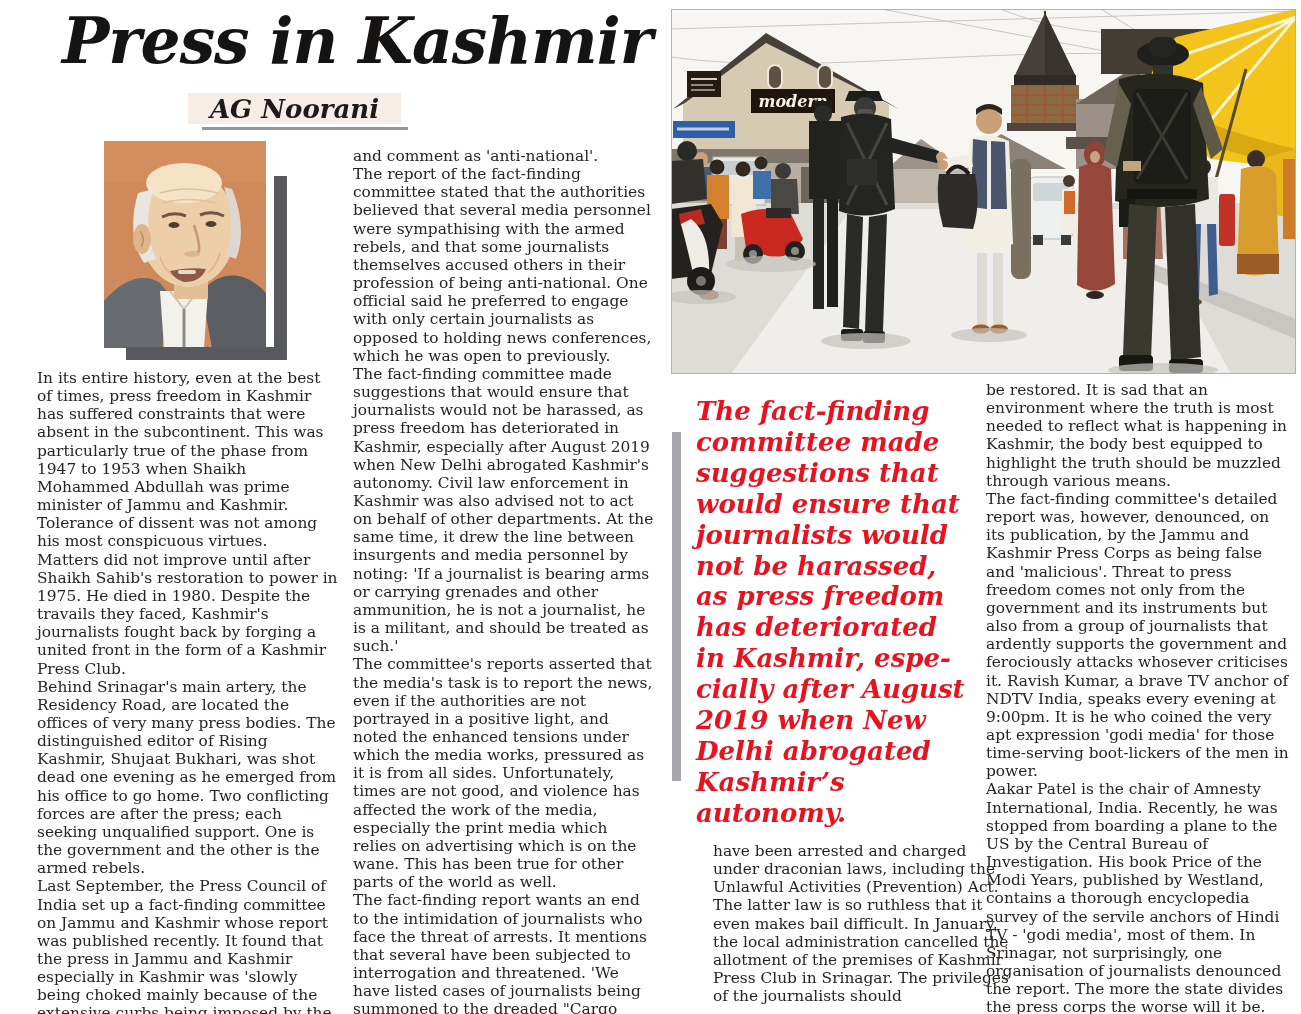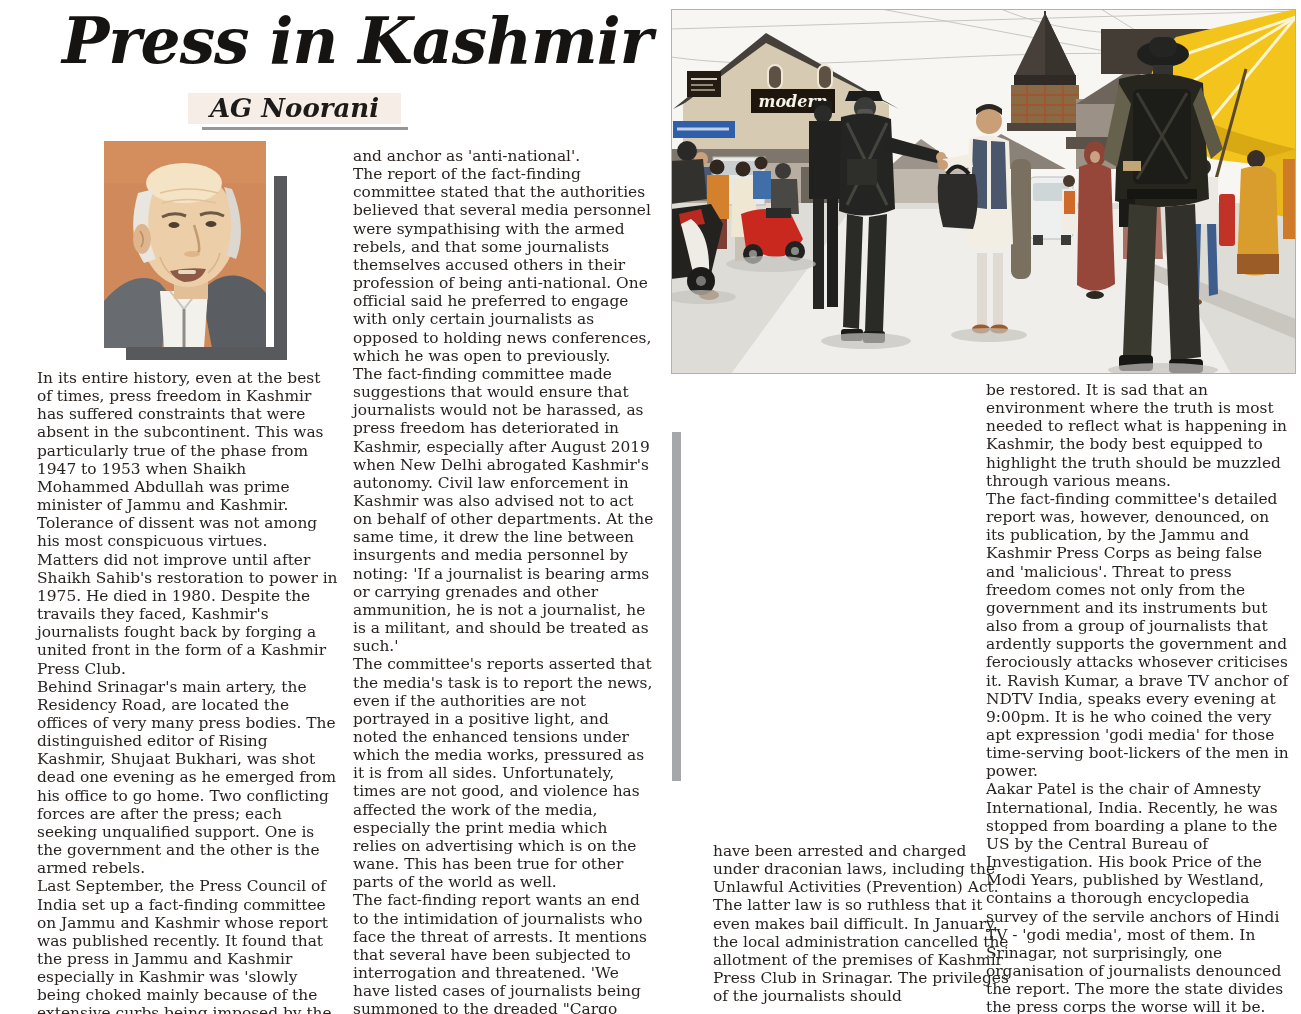--- a/index.html
+++ b/index.html
@@ -7,21 +7,21 @@
     position:relative;width:1301px;height:1014px;background:#ffffff;overflow:hidden;
     font-family:"DejaVu Serif", serif;color:#282320;
   }
   .headline{
     position:absolute;left:62px;top:4px;margin:0;width:610px;
     font-size:63px;font-weight:bold;font-style:italic;letter-spacing:-1px;color:#161413;
     font-family:"DejaVu Serif", serif;white-space:nowrap;
   }
   .byline-box{
     position:absolute;left:188px;top:93px;width:213px;height:31px;background:#f7ede7;
-    display:flex;align-items:flex-start;justify-content:center;
+    display:flex;align-items:center;justify-content:center;
   }
   .byline-text{font-size:26px;font-weight:bold;font-style:italic;color:#1d1b1a;}
   .byline-rule{position:absolute;left:202px;top:127px;width:206px;height:3px;background:#94969a;}
   .portrait-wrap{position:absolute;left:104px;top:141px;width:162px;height:207px;}
   .shadow-v{position:absolute;left:274px;top:176px;width:13px;height:184px;background:#58595c;}
   .shadow-h{position:absolute;left:126px;top:347px;width:161px;height:13px;background:#58595c;}
   .col{position:absolute;font-size:15.4px;line-height:18.15px;text-align:left;}
   .col p{margin:0;}
   .col1{left:37px;top:369px;width:303px;}
   .col2{left:353px;top:147px;width:302px;}
@@ -85,21 +85,21 @@
   <div class="shadow-h"></div>
 
   <div class="col col1">
     <p>In its entire history, even at the best of times, press freedom in Kashmir has suffered constraints that were absent in the subcontinent. This was particularly true of the phase from 1947 to 1953 when Shaikh Mohammed Abdullah was prime minister of Jammu and Kashmir. Tolerance of dissent was not among his most conspicuous virtues.</p>
     <p>Matters did not improve until after Shaikh Sahib's restoration to power in 1975. He died in 1980. Despite the travails they faced, Kashmir's journalists fought back by forging a united front in the form of a Kashmir Press Club.</p>
     <p>Behind Srinagar's main artery, the Residency Road, are located the offices of very many press bodies. The distinguished editor of Rising Kashmir, Shujaat Bukhari, was shot dead one evening as he emerged from his office to go home. Two conflicting forces are after the press; each seeking unqualified support. One is the government and the other is the armed rebels.</p>
     <p>Last September, the Press Council of India set up a fact-finding committee on Jammu and Kashmir whose report was published recently. It found that the press in Jammu and Kashmir especially in Kashmir was 'slowly being choked mainly because of the extensive curbs being imposed by the local administration'. It advised the government to shed its 'tendency' to see all critical reportage</p>
   </div>
 
   <div class="col col2">
-    <p>and anchor as 'anti-national'.</p>
+    <p>and comment as 'anti-national'.</p>
     <p>The report of the fact-finding committee stated that the authorities believed that several media personnel were sympathising with the armed rebels, and that some journalists themselves accused others in their profession of being anti-national. One official said he preferred to engage with only certain journalists as opposed to holding news conferences, which he was open to previously.</p>
     <p>The fact-finding committee made suggestions that would ensure that journalists would not be harassed, as press freedom has deteriorated in Kashmir, especially after August 2019 when New Delhi abrogated Kashmir's autonomy. Civil law enforcement in Kashmir was also advised not to act on behalf of other departments. At the same time, it drew the line between insurgents and media personnel by noting: 'If a journalist is bearing arms or carrying grenades and other ammunition, he is not a journalist, he is a militant, and should be treated as such.'</p>
     <p>The committee's reports asserted that the media's task is to report the news, even if the authorities are not portrayed in a positive light, and noted the enhanced tensions under which the media works, pressured as it is from all sides. Unfortunately, times are not good, and violence has affected the work of the media, especially the print media which relies on advertising which is on the wane. This has been true for other parts of the world as well.</p>
     <p>The fact-finding report wants an end to the intimidation of journalists who face the threat of arrests. It mentions that several have been subjected to interrogation and threatened. 'We have listed cases of journalists being summoned to the dreaded "Cargo Centre" for questioning - a location reserved for interrogation for armed militants.' Since 2016, at least 49 journalists in Jammu and Kashmir</p>
   </div>
 
   <div class="street">
     <svg viewBox="0 0 625 365" width="625" height="365">
       <rect width="625" height="365" fill="#f7f6f3"></rect>
       <g stroke="#c3c1bd" stroke-width="1" fill="none" opacity="0.9">
@@ -306,20 +306,34 @@
         <ellipse cx="318" cy="326" rx="38" ry="7"></ellipse>
         <ellipse cx="492" cy="361" rx="55" ry="7"></ellipse>
         <ellipse cx="100" cy="255" rx="45" ry="8"></ellipse>
         <ellipse cx="30" cy="288" rx="35" ry="7"></ellipse>
       </g>
       <rect x="0.5" y="0.5" width="624" height="364" fill="none" stroke="#b4b1ad"></rect>
     </svg>
   </div>
 
   <div class="pq-bar"></div>
+  <div class="pullquote">The fact-finding
+committee made
+suggestions that
+would ensure that
+journalists would
+not be harassed,
+as press freedom
+has deteriorated
+in Kashmir, espe-
+cially after August
+2019 when New
+Delhi abrogated
+Kashmir’s
+autonomy.</div>
 
   <div class="col col3">
     <p>have been arrested and charged under draconian laws, including the Unlawful Activities (Prevention) Act. The latter law is so ruthless that it even makes bail difficult. In January, the local administration cancelled the allotment of the premises of Kashmir Press Club in Srinagar. The privileges of the journalists should</p>
   </div>
 
   <div class="col col4">
     <p>be restored. It is sad that an environment where the truth is most needed to reflect what is happening in Kashmir, the body best equipped to highlight the truth should be muzzled through various means.</p>
     <p>The fact-finding committee's detailed report was, however, denounced, on its publication, by the Jammu and Kashmir Press Corps as being false and 'malicious'. Threat to press freedom comes not only from the government and its instruments but also from a group of journalists that ardently supports the government and ferociously attacks whosever criticises it. Ravish Kumar, a brave TV anchor of NDTV India, speaks every evening at 9:00pm. It is he who coined the very apt expression 'godi media' for those time-serving boot-lickers of the men in power.</p>
     <p>Aakar Patel is the chair of Amnesty International, India. Recently, he was stopped from boarding a plane to the US by the Central Bureau of Investigation. His book Price of the Modi Years, published by Westland, contains a thorough encyclopedia survey of the servile anchors of Hindi TV - 'godi media', most of them. In Srinagar, not surprisingly, one organisation of journalists denounced the report. The more the state divides the press corps the worse will it be.</p>
   </div>

